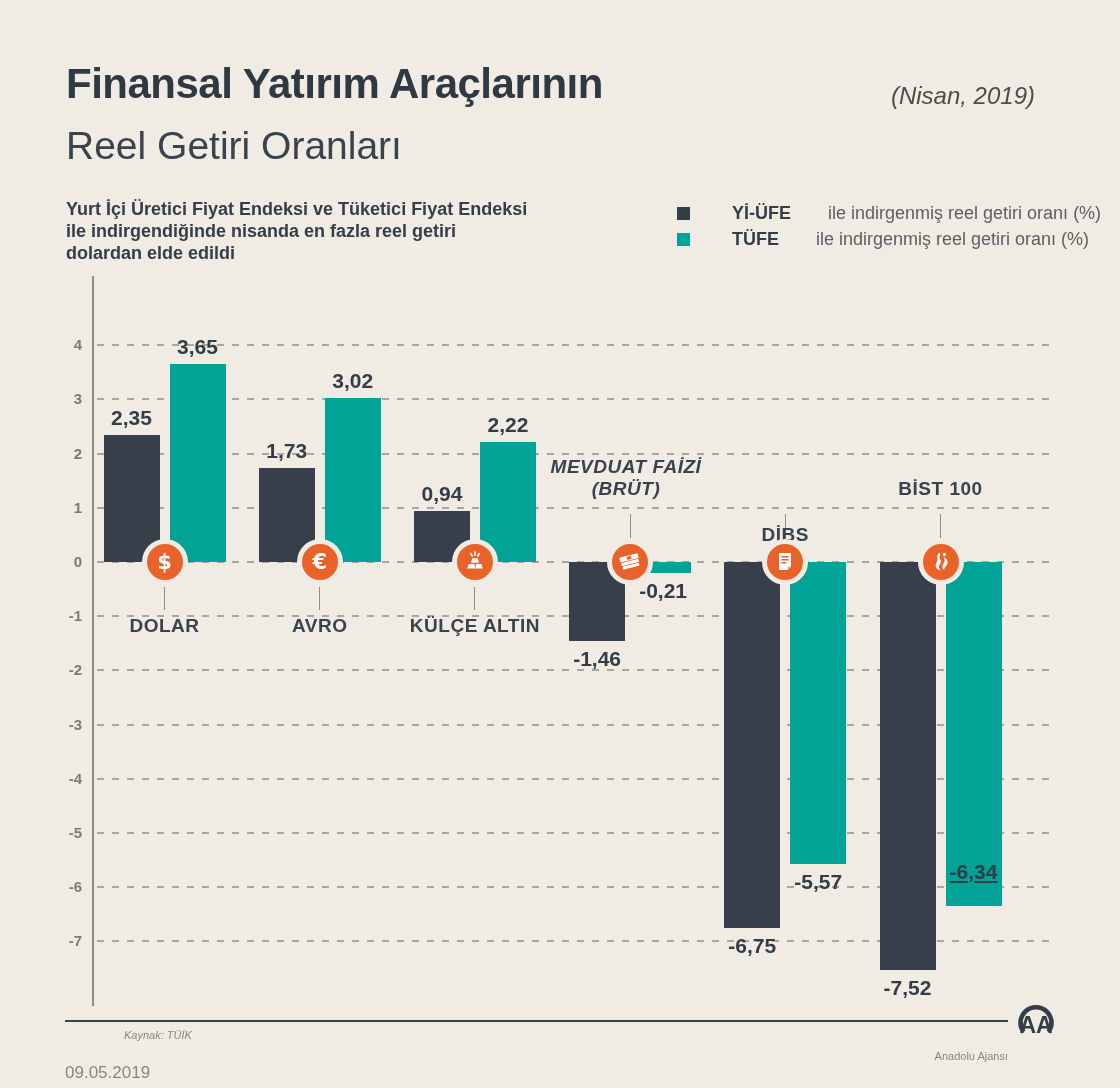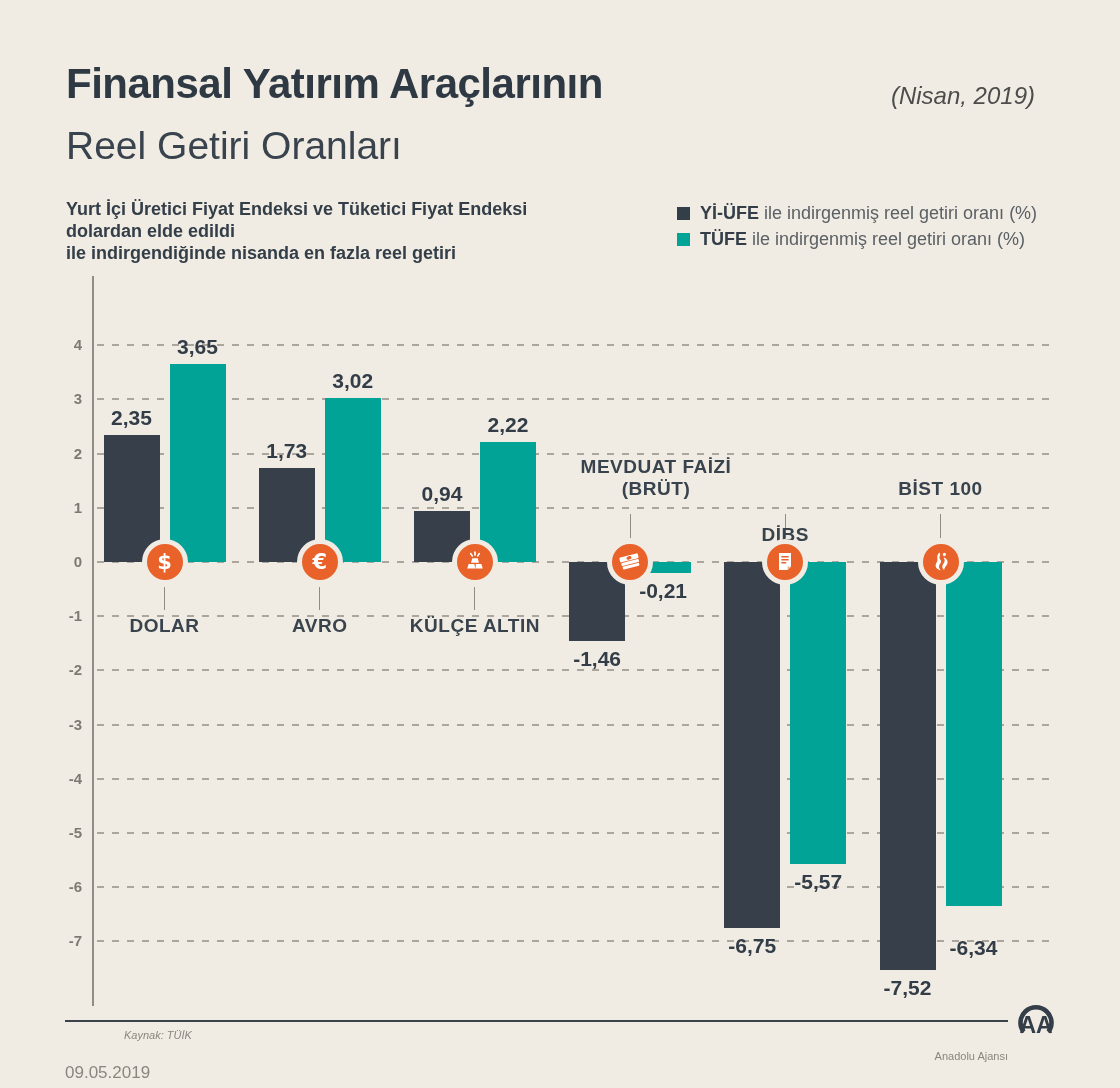--- a/index.html
+++ b/index.html
@@ -6,21 +6,21 @@
   .page{position:relative;width:1120px;height:1088px;background:#f1ece3;
         font-family:"Liberation Sans",sans-serif;overflow:hidden;}
   .title1{position:absolute;left:66px;top:60px;font-size:42px;font-weight:bold;
           color:#2e3943;letter-spacing:-0.5px;}
   .title2{position:absolute;left:66px;top:124px;font-size:39px;font-weight:normal;color:#39434d;}
   .period{position:absolute;left:735px;top:82px;width:300px;text-align:right;
           font-size:24px;font-style:italic;color:#4c4c4c;}
   .subtitle{position:absolute;left:66px;top:198px;font-size:18px;font-weight:bold;
             color:#333e48;line-height:22px;}
   .legend{position:absolute;left:677px;top:200px;}
-  .legend-row{display:flex;align-items:center;height:26px;}
+  .legend-row{display:flex;align-items:center;height:26px;gap:32px;}
   .swatch{width:13px;height:13px;margin-right:10px;flex:0 0 13px;}
   .legend-key{font-weight:bold;color:#333e48;font-size:18px;white-space:pre;}
   .legend-rest{color:#5b6065;font-size:18px;margin-left:5px;white-space:pre;}
   #chart{position:absolute;left:0;top:0;width:1120px;height:1088px;}
   .axis-line{position:absolute;left:92px;top:276px;width:2px;height:730px;background:#908d86;}
   .gridline{position:absolute;height:2px;
             background:repeating-linear-gradient(90deg,#aaa69d 0 7px,rgba(0,0,0,0) 7px 15px);}
   .ytick{position:absolute;width:44px;text-align:right;font-size:15px;font-weight:bold;color:#7d7a73;}
   .bar{position:absolute;}
   .val{position:absolute;width:96px;text-align:center;font-size:21px;font-weight:bold;color:#333d47;}
@@ -42,22 +42,22 @@
 <body>
 
 <div class="page">
 
   <div class="title1">Finansal Yatırım Araçlarının</div>
   <div class="title2">Reel Getiri Oranları</div>
   <div class="period">(Nisan, 2019)</div>
 
   <div class="subtitle">
     <span style="display:block">Yurt İçi Üretici Fiyat Endeksi ve Tüketici Fiyat Endeksi</span>
+    <span style="display:block">ile indirgendiğinde nisanda en fazla reel getiri</span>
     <span style="display:block">dolardan elde edildi</span>
-    <span style="display:block">ile indirgendiğinde nisanda en fazla reel getiri</span>
   </div>
 
   <div class="legend">
     <div class="legend-row">
       <span class="swatch" style="background: rgb(51, 62, 72);"></span>
       <span class="legend-key">Yİ-ÜFE</span>
       <span class="legend-rest">ile indirgenmiş reel getiri oranı (%)</span>
     </div>
     <div class="legend-row">
       <span class="swatch" style="background: rgb(0, 163, 150);"></span>
@@ -135,21 +135,21 @@
             <path d="M8.8 4.6l1.4 2.3"></path>
             <path d="M17.2 4.6l-1.4 2.3"></path>
           </g>
         </svg>
       </div>
       <div class="bar" style="left: 569.1px; top: 562px; width: 56px; height: 79.132px; background: rgb(55, 63, 74);"></div>
       <div class="val" style="left: 549.1px; top: 647.132px;">-1,46</div>
       <div class="bar" style="left: 635.1px; top: 562px; width: 56px; height: 11.382px; background: rgb(0, 163, 150);"></div>
       <div class="val" style="left: 615.1px; top: 579.382px;">-0,21</div>
       <div class="connector" style="left: 629.6px; top: 514px; height: 24px;"></div>
-      <div class="cat" style="left: 541px; top: 456px;">
+      <div class="cat" style="left: 511px; top: 456px; font-style: italic;">
         <span>MEVDUAT FAİZİ</span>
         <span>(BRÜT)</span>
       </div>
       <div class="badge" style="left: 607.1px; top: 539px;">
         <svg width="28" height="28" viewBox="0 0 28 28">
           <g transform="rotate(-14 14 14)">
             <g fill="#fff">
               <rect x="5.5" y="16.8" width="17" height="3" rx="1"></rect>
               <rect x="5" y="13" width="18" height="3" rx="1"></rect>
               <rect x="4.5" y="7.2" width="19" height="5" rx="1.2"></rect>
@@ -173,21 +173,21 @@
             <rect x="9.3" y="7" width="7.4" height="1.5" rx="0.5"></rect>
             <rect x="9.3" y="10" width="7.4" height="1.5" rx="0.5"></rect>
             <rect x="9.3" y="13" width="5" height="1.5" rx="0.5"></rect>
           </g>
           <path fill="#f3b68e" d="M15.5 21v-3.5H19z"></path>
         </svg>
       </div>
       <div class="bar" style="left: 879.5px; top: 562px; width: 56px; height: 407.584px; background: rgb(55, 63, 74);"></div>
       <div class="val" style="left: 859.5px; top: 975.584px;">-7,52</div>
       <div class="bar" style="left: 945.5px; top: 562px; width: 56px; height: 343.628px; background: rgb(0, 163, 150);"></div>
-      <div class="val" style="left: 925.5px; top: 936px;">-6,34</div>
+      <div class="val" style="left: 925.5px; top: 860px; text-decoration: underline;">-6,34</div>
       <div class="connector" style="left: 940px; top: 514px; height: 24px;"></div>
       <div class="cat" style="left: 825.5px; top: 478px;">
         <span>BİST 100</span>
       </div>
       <div class="badge" style="left: 917.5px; top: 539px;">
         <svg width="26" height="26" viewBox="0 0 26 26" fill="#fff">
           <path d="M11.2 3.6c2.6 2.3-1.1 4.6 1 6.9 1.8 2 .4 3.6-.6 5.1-1.1 1.7-.9 3.6 1.2 5.8-3.9-.9-6-3.4-4.9-6.3.7-1.9 2-3.5 1.5-5.2-.4-1.6-.4-3.9 1.8-6.3z"></path>
           <path d="M15.6 8.2c3.4 1.4 4.8 4.1 3.6 6.9-.9 2.2-3.2 3.9-3.1 6.2-2.3-2.4-2.2-4.4-.9-6.2 1-1.5 1.9-2.9 1.3-4.6-.3-.8-.6-1.5-.9-2.3z"></path>
           <circle cx="16.4" cy="5.4" r="1.6"></circle>
         </svg>

